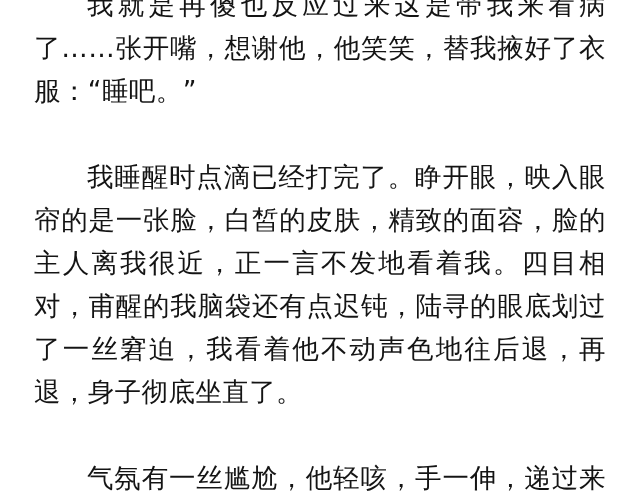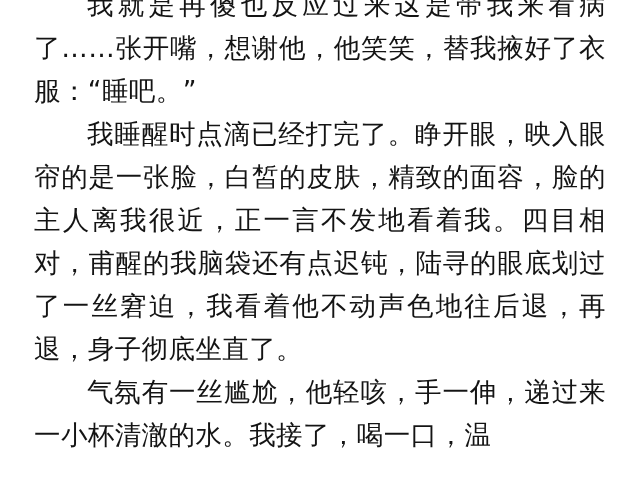--- a/index.html
+++ b/index.html
@@ -33,20 +33,21 @@
   .para {
     margin: 0;
     text-indent: 2em;
     white-space: normal;
   }
   
   .para.clip-top {
     margin-top: -17px;
   }
   .para.spaced {
+    margin-top: 43px;
   }
   .para.last {
     margin-bottom: 0;
   }
 </style>
 </head>
 <body>
 
 <div id="reader">
   <div class="page-text">

